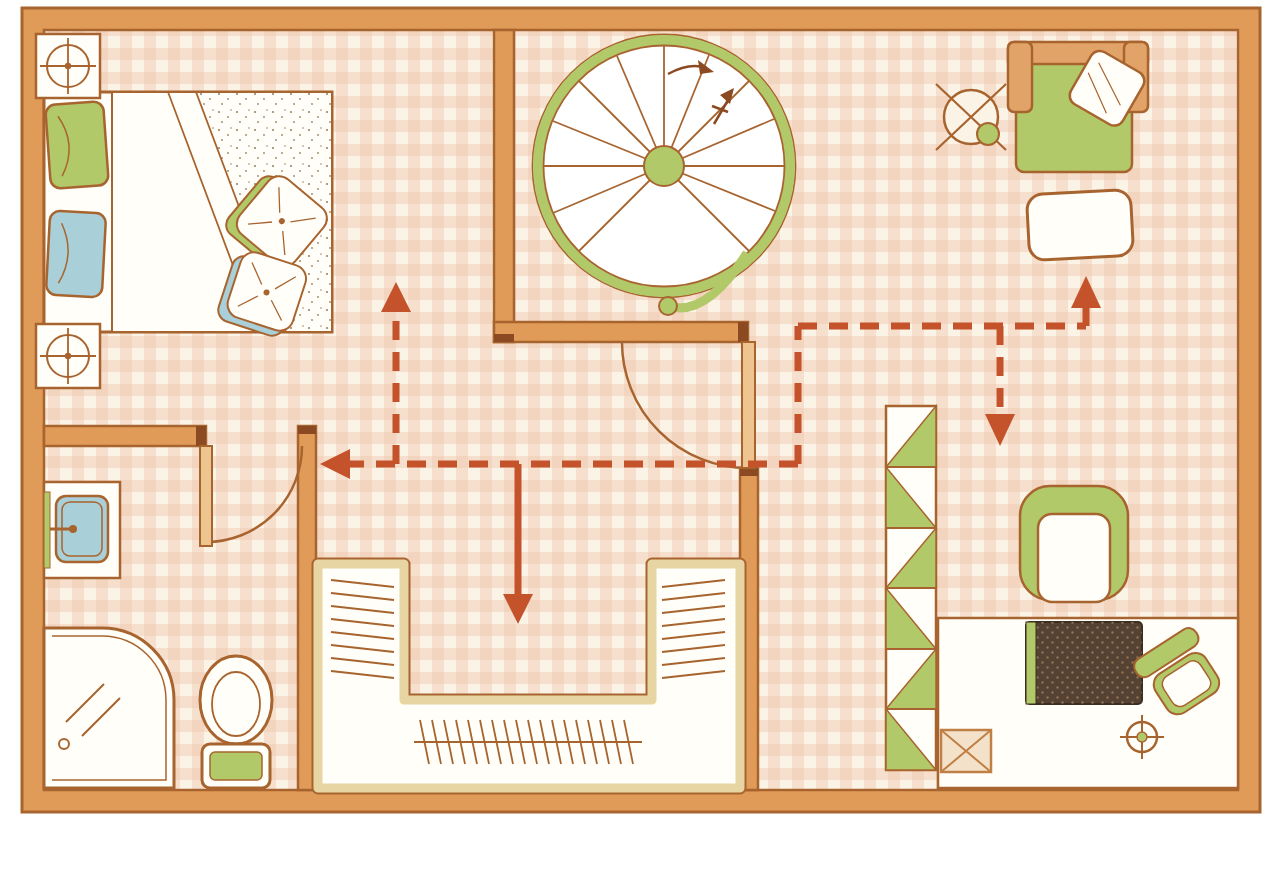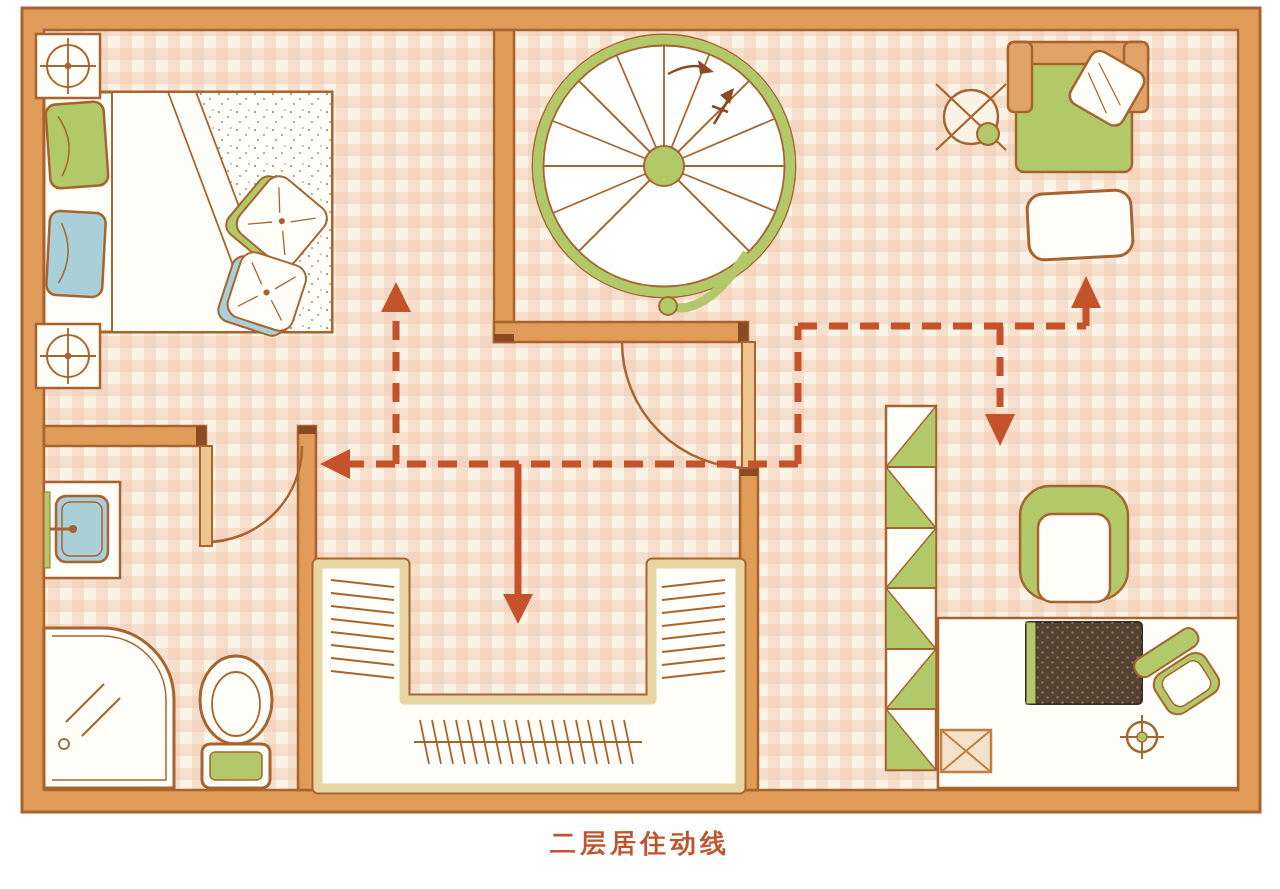--- a/index.html
+++ b/index.html
@@ -274,15 +274,14 @@
     <polygon points="518,624 503,594 533,594" stroke="none"></polygon>
     <line x1="798" y1="464" x2="798" y2="326" stroke-width="7" stroke-dasharray="19 12"></line>
     <line x1="798" y1="326" x2="1086" y2="326" stroke-width="7" stroke-dasharray="19 12"></line>
     <line x1="1000" y1="326" x2="1000" y2="414" stroke-width="7" stroke-dasharray="19 12"></line>
     <polygon points="1000,446 985,414 1015,414" stroke="none"></polygon>
     <line x1="1086" y1="326" x2="1086" y2="308" stroke-width="7" stroke-dasharray="19 12"></line>
     <polygon points="1086,276 1071,308 1101,308" stroke="none"></polygon>
   </g>
 </svg>
 
-<div class="caption">二层居住动线</div>
 
 </div>
 
 </body></html>

